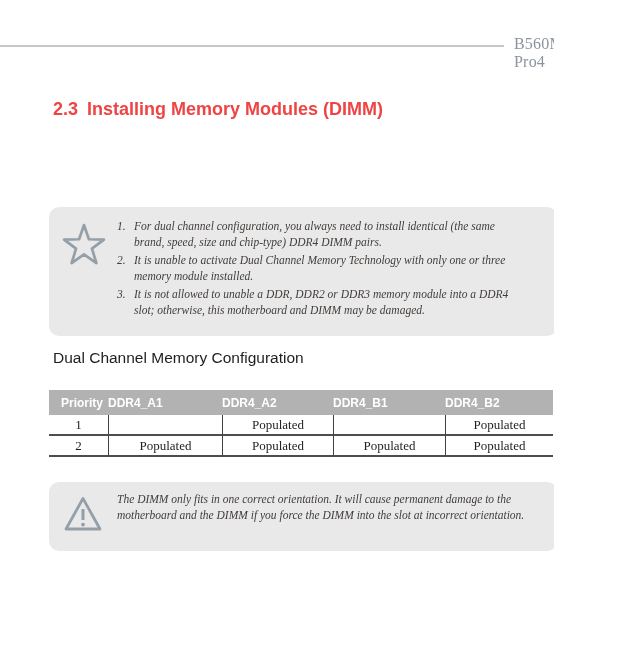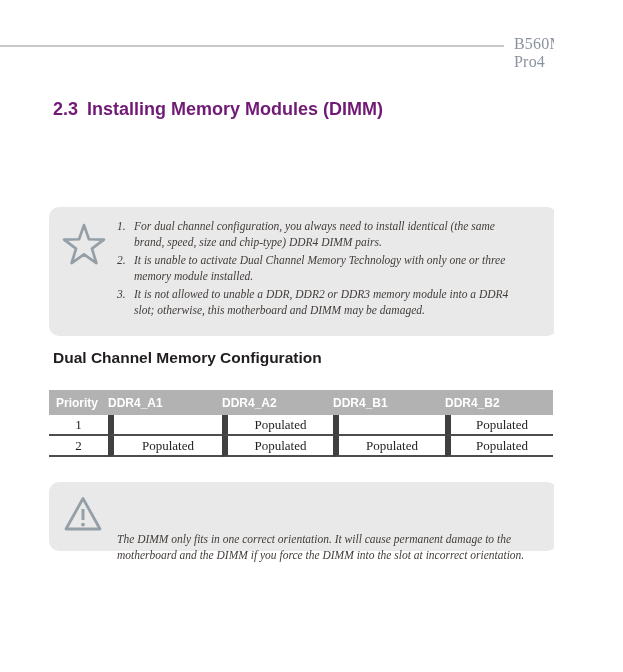--- a/index.html
+++ b/index.html
@@ -7,21 +7,21 @@
   body { width:623px; height:672px; position:relative; font-family:"Liberation Serif", serif; }
   .page { position:absolute; inset:0; width:554px; height:672px; background:#fff; overflow:hidden; }
 
   
   .top-rule { position:absolute; left:0; top:45px; width:504px; height:2px; background:#c8c8c8; }
   .product-name { position:absolute; left:514px; top:35px; font-family:"Liberation Serif", serif;
                   font-size:16px; color:#8b939e; letter-spacing:0.2px; }
 
   
   .section-title { position:absolute; left:53px; top:99px; font-family:"Liberation Sans", sans-serif;
-                   font-weight:600; font-size:18px; color:#701a75; }
+                   font-weight:600; font-size:18px; color:#ef4444; }
   .section-number { margin-right:9px; }
 
   
   .intro { position:absolute; left:53px; top:151px; width:530px; font-size:13.5px;
            line-height:18.5px; color:#2d2926; }
 
   
   .gray-box { position:absolute; left:49px; background:#e9e9e9; border-radius:10px; }
   .note-box { top:207px; width:508px; height:129px; }
   .warn-box { top:482px; width:508px; height:69px; }
@@ -29,35 +29,35 @@
   .note-box .box-icon { left:13px; top:16px; }
   .warn-box .box-icon { left:14px; top:13px; }
 
   .note-list { position:absolute; left:68px; top:12px; width:400px; }
   .note-item { display:flex; font-style:italic; font-size:11.5px; line-height:15.5px;
                color:#423d3a; margin-bottom:3px; }
   .note-num { flex:none; width:17px; }
   .note-text { width:383px; }
 
   .warn-text { position:absolute; left:68px; top:10px; width:428px; font-style:italic;
-               font-size:11.5px; line-height:15.5px; color:#423d3a;margin-top:40px; }
+               font-size:11.5px; line-height:15.5px; color:#423d3a; }
 
   
   .sub-heading { position:absolute; left:53px; top:349px; font-family:"Liberation Sans", sans-serif;
-                 font-weight:700; font-size:15.5px; color:#211d1e; }
+                 font-weight:400; font-size:15.5px; color:#211d1e; }
 
   
   .mem-table { position:absolute; left:49px; top:390px; width:504px; border-collapse:separate;
                border-spacing:0; table-layout:fixed; }
   .mem-table th { background:#b2b2b2; color:#ffffff; font-family:"Liberation Sans", sans-serif;
                   font-weight:bold; font-size:12px; height:25px; text-align:left; }
-  .mem-table th.first { text-align:left; padding-left:7px; }
+  .mem-table th.first { text-align:center; padding-left:7px; }
   .mem-table td { height:21px; font-family:"Liberation Serif", serif; font-size:13px; color:#1e1e1e;
                   text-align:center; border-bottom:2px solid #4d4d4d; }
-  .mem-table td + td { border-left:6px solid #404040;margin-left:44px; }
+  .mem-table td + td { border-left:1px solid #404040;margin-left:44px; }
 </style>
 </head>
 <body>
 
 <div class="page">
 
   <div class="top-rule"></div>
   <div class="product-name">B560M Pro4</div>
 
   <div class="section-title">

